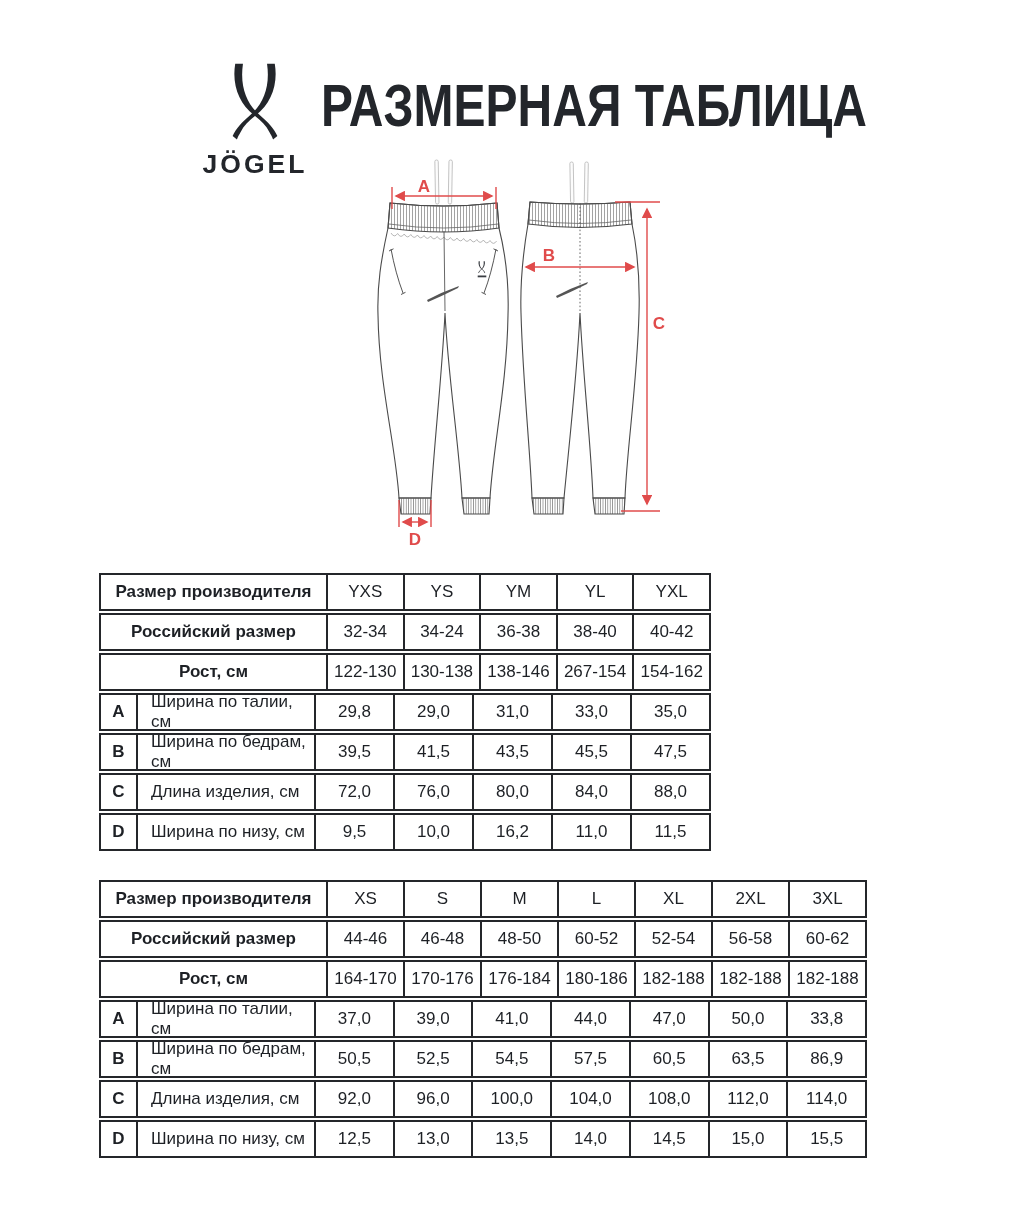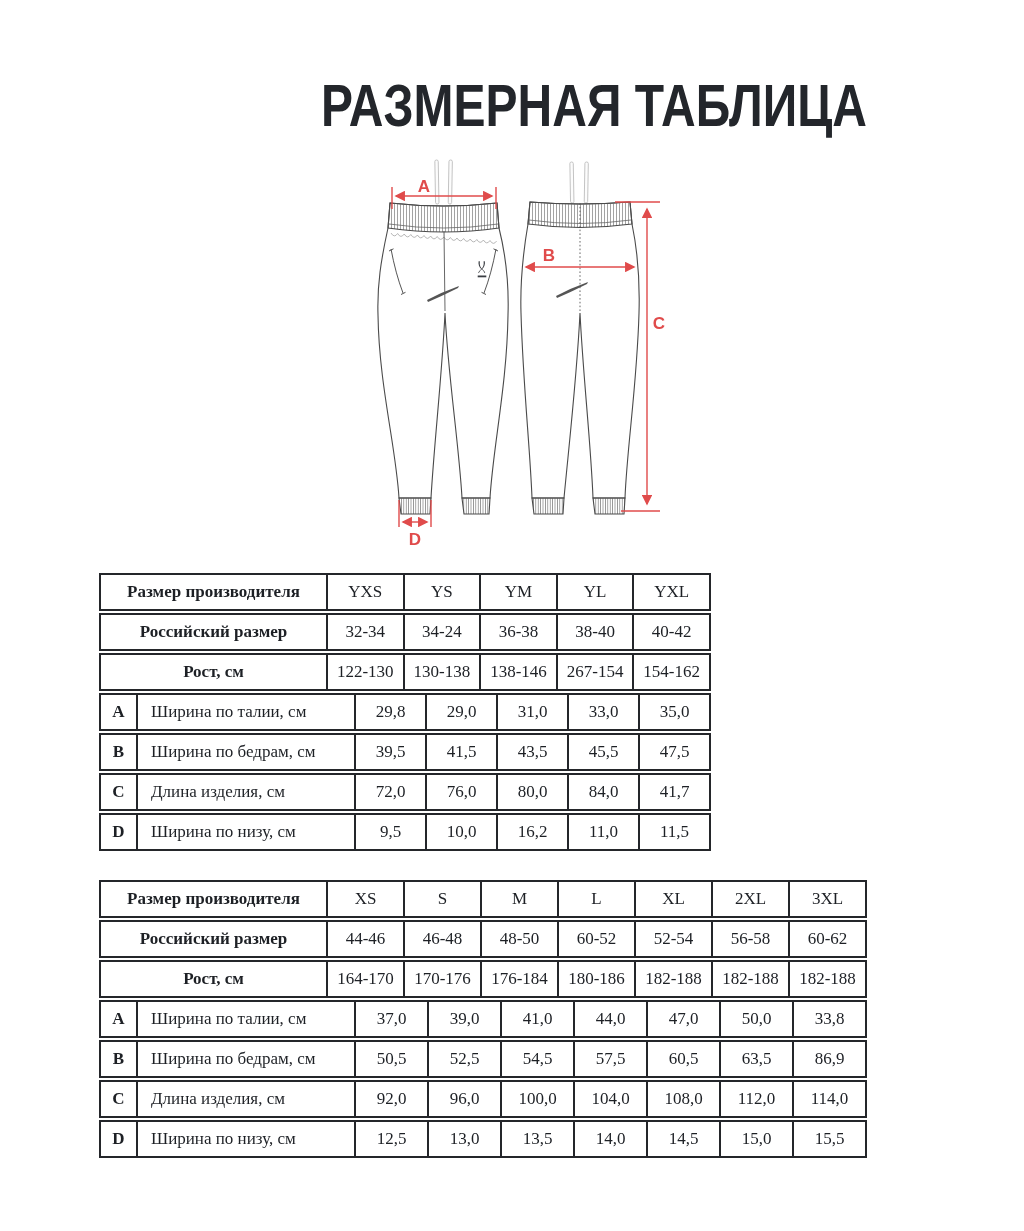--- a/index.html
+++ b/index.html
@@ -13,35 +13,44 @@
             transform:scaleX(1.02);transform-origin:center;}
   #title{position:absolute;left:321px;top:76px;font-size:60px;font-weight:bold;color:#23262b;
          white-space:nowrap;line-height:1.0;transform:scaleX(0.80);transform-origin:left center;
          letter-spacing:0px;}
 
   
   #diagram{position:absolute;left:345px;top:145px;}
   .dimlabel{font-family:"Liberation Sans",sans-serif;font-size:17px;font-weight:600;fill:#e04b4b;}
 
   
-  .sizetable{position:absolute;left:99px;font-family:Liberation Serif, serif;}
+  .sizetable{position:absolute;left:99px;}
   #table-youth{top:573px;width:612px;}
   #table-adult{top:880px;width:768px;}
   .trow{display:flex;box-sizing:border-box;height:38px;border:2px solid #24262a;margin-bottom:2px;background:#fff;}
   .tcell{display:flex;align-items:center;justify-content:center;font-size:17px;box-sizing:border-box;}
   .lbl{width:225px;font-weight:bold;}
   .letter{width:37px;border-right:2px solid #24262a;font-weight:bold;}
-  .mname{width:216px;justify-content:flex-start;padding-left:13px;font-weight:normal;}
+  .mname{width:176px;justify-content:flex-start;padding-left:13px;font-weight:normal;}
   .val{flex:1;border-left:2px solid #24262a;font-weight:normal;}
 </style>
 </head>
 <body>
 
 <div id="page">
 
+  <div id="logo">
+    <svg width="62" height="86" viewBox="0 0 70 100">
+      <g fill="#23262b">
+        <path d="M12,2 C8,26 16,48 34,62 C42,68 48,74 52,82 C53,84 55,87 56,90 L61,86 C57,77 50,70 42,63 C26,50 17,30 21,2 Z"></path>
+        <path d="M58,2 C62,26 54,48 36,62 C28,68 22,74 18,82 C17,84 15,87 14,90 L9,86 C13,77 20,70 28,63 C44,50 53,30 49,2 Z"></path>
+      </g>
+    </svg>
+    <div id="wordmark">JÖGEL</div>
+  </div>
 
   <div id="title">РАЗМЕРНАЯ ТАБЛИЦА</div>
 
   <svg id="diagram" width="360" height="420" viewBox="0 0 360 420">
     <defs>
       <pattern id="rib" width="3" height="40" patternUnits="userSpaceOnUse">
         <path d="M1.5,0 V40" stroke="#8b8b8b" stroke-width="0.8"></path>
       </pattern>
       <pattern id="rib2" width="2.4" height="40" patternUnits="userSpaceOnUse">
         <path d="M1.2,0 V40" stroke="#7c7c7c" stroke-width="0.8"></path>
@@ -179,21 +188,21 @@
         <div class="tcell val">45,5</div>
         <div class="tcell val">47,5</div>
       </div>
       <div class="trow">
         <div class="tcell letter">C</div>
         <div class="tcell mname">Длина изделия, см</div>
         <div class="tcell val">72,0</div>
         <div class="tcell val">76,0</div>
         <div class="tcell val">80,0</div>
         <div class="tcell val">84,0</div>
-        <div class="tcell val">41,7</div>
+        <div class="tcell val">88,0</div>
       </div>
       <div class="trow">
         <div class="tcell letter">D</div>
         <div class="tcell mname">Ширина по низу, см</div>
         <div class="tcell val">9,5</div>
         <div class="tcell val">10,0</div>
         <div class="tcell val">16,2</div>
         <div class="tcell val">11,0</div>
         <div class="tcell val">11,5</div>
       </div>

